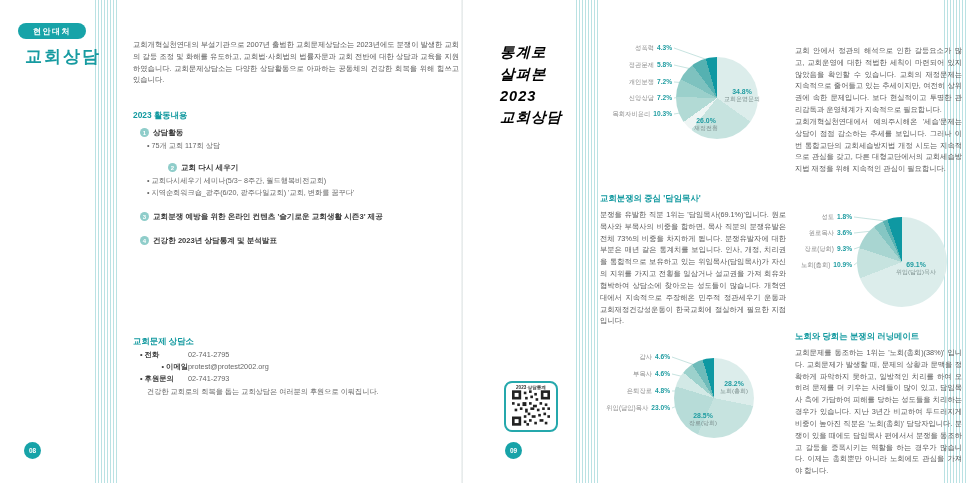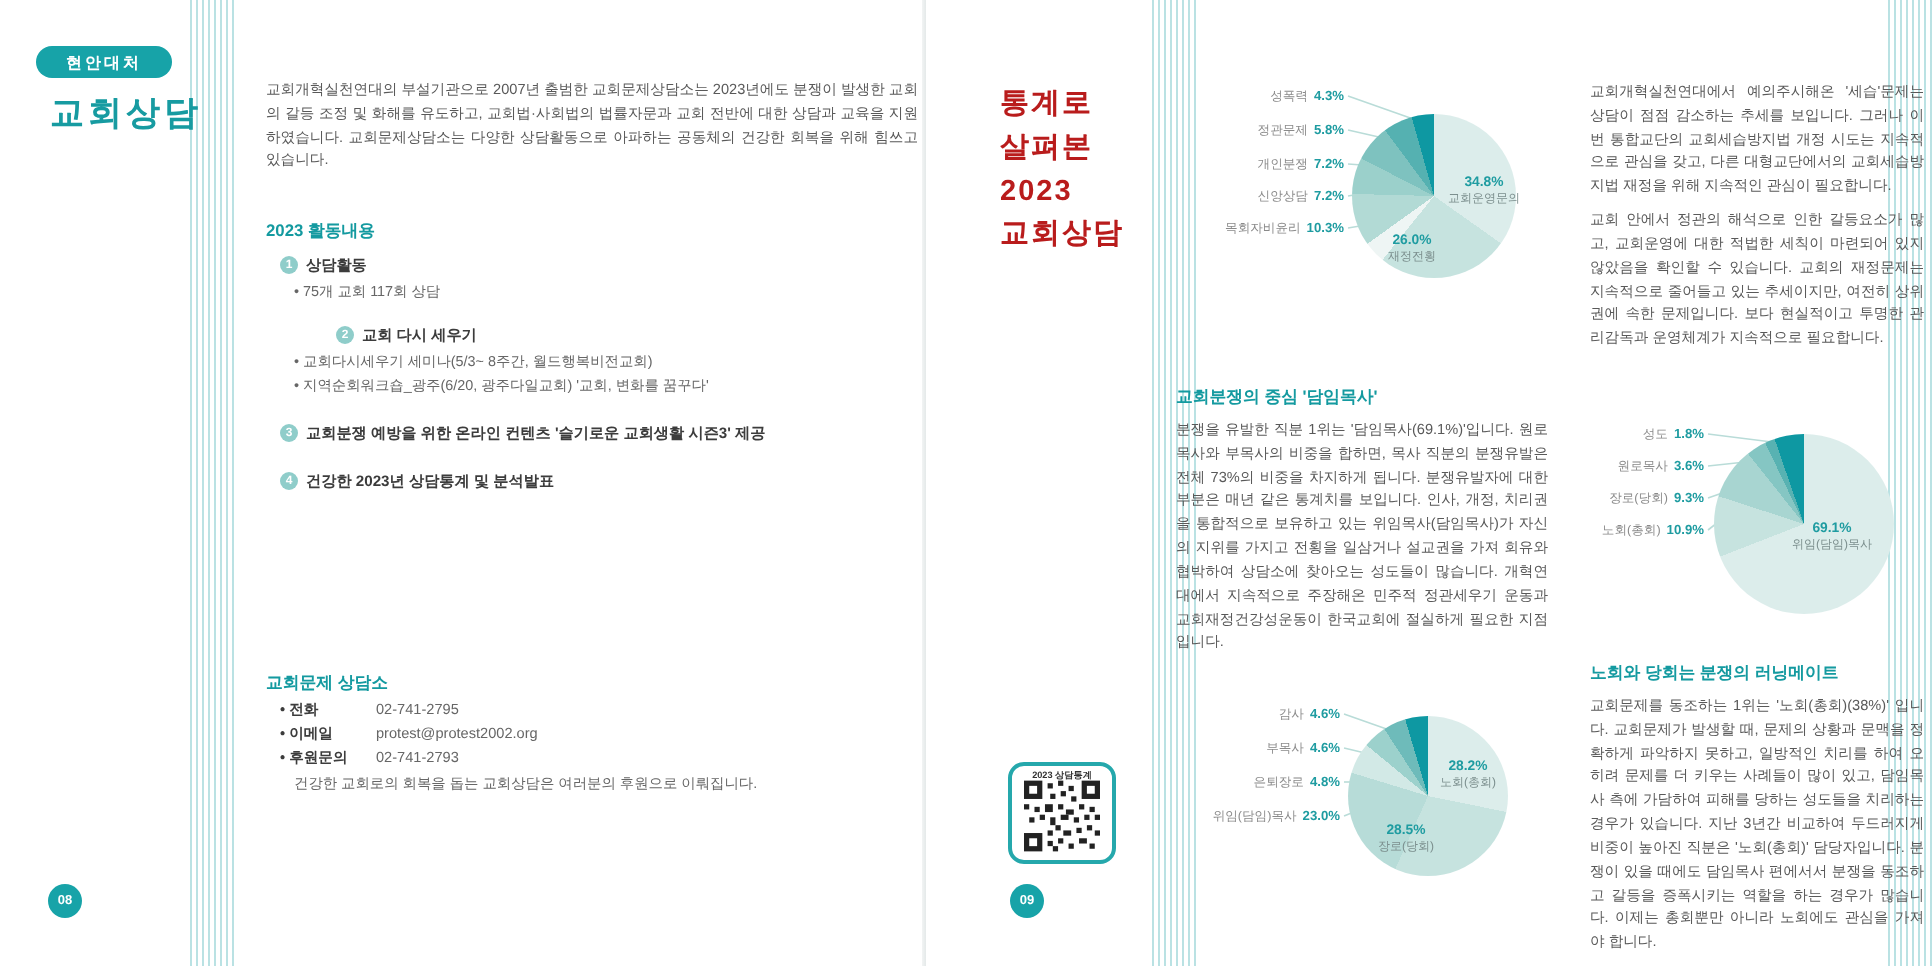--- a/index.html
+++ b/index.html
@@ -16,21 +16,21 @@
     font-weight:bold;display:flex;align-items:center;justify-content:center;}
   .body-text{font-size:7.3px;line-height:1.62;color:#595959;text-align:justify;}
   .sec-head{font-size:8.4px;font-weight:bold;color:#149aa0;}
   .act-title{display:flex;gap:4px;align-items:flex-start;font-size:7.6px;font-weight:bold;color:#3c3c3c;}
   .num{width:9px;height:9px;border-radius:50%;background:#8fcdca;color:#fff;font-size:6px;
     display:flex;align-items:center;justify-content:center;font-weight:bold;flex:0 0 9px;}
   .bullet{font-size:7.2px;color:#666;}
   .c-row{display:flex;font-size:7.3px;}
   .c-label{font-weight:bold;color:#3c3c3c;width:48px;}
   .c-val{color:#666;}
-  .mid-title{left:500px;top:42px;font-size:14.5px;font-weight:bold;color:#b91c1c;line-height:1.5;letter-spacing:1px;}
+  .mid-title{left:500px;top:42px;font-size:14.5px;font-weight:bold;color:#000000;line-height:1.5;letter-spacing:1px;font-style:italic;}
   .qr-box{left:504px;top:381px;width:54px;height:51px;border:2px solid #25a8ac;border-radius:8px;background:#fff;
     display:flex;flex-direction:column;align-items:center;padding-top:2px;box-sizing:border-box;}
   .qr-label{font-size:4.6px;color:#333;font-weight:bold;white-space:nowrap;}
   .pie{position:absolute;border-radius:50%;}
   .lg{position:absolute;display:flex;gap:3px;justify-content:flex-end;align-items:baseline;}
   .lg-label{font-size:6.3px;color:#8a8a8a;white-space:nowrap;}
   .lg-pct{font-size:6.6px;font-weight:bold;color:#1f9ca1;white-space:nowrap;}
   .inlbl{position:absolute;text-align:center;}
   .inlbl-pct{font-size:6.9px;font-weight:bold;color:#1f9ca1;}
   .inlbl-cat{font-size:6px;color:#7c8f8e;}
@@ -75,21 +75,21 @@
     <div class="abs act-title" style="left:140px;top:236px;">
       <span class="num">4</span>
       <span>건강한 2023년 상담통계 및 분석발표</span>
     </div>
 
     <div class="abs sec-head" style="left:133px;top:336px;">교회문제 상담소</div>
     <div class="abs c-row" style="left:140px;top:350px;">
       <span class="c-label">• 전화</span>
       <span class="c-val">02-741-2795</span>
     </div>
-    <div class="abs c-row" style="left:140px;top:362px;">
+    <div class="abs c-row" style="left:140px;top:362px;text-align:right;">
       <span class="c-label">• 이메일</span>
       <span class="c-val">protest@protest2002.org</span>
     </div>
     <div class="abs c-row" style="left:140px;top:374px;">
       <span class="c-label">• 후원문의</span>
       <span class="c-val">02-741-2793</span>
     </div>
     <div class="abs bullet" style="left:147px;top:387px;">건강한 교회로의 회복을 돕는 교회상담은 여러분의 후원으로 이뤄집니다.</div>
 
     <div class="abs pagecircle" style="left:24px;top:442px;">08</div>
@@ -186,25 +186,25 @@
         <div class="inlbl-pct">34.8%</div>
         <div class="inlbl-cat">교회운영문의</div>
       </div>
       <div class="inlbl" style="left:84px;top:82px;width:44px;">
         <div class="inlbl-pct">26.0%</div>
         <div class="inlbl-cat">재정전횡</div>
       </div>
     </div>
 
     <div class="abs" style="left:795px;top:40px;width:167px;">
+      <div class="body-text" style="margin-top:5px;">교회 안에서 정관의 해석으로 인한 갈등요소가 많고, 교회운영에 대한 적법한 세칙이 마련되어 있지 않았음을 확인할 수 있습니다. 교회의 재정문제는 지속적으로 줄어들고 있는 추세이지만, 여전히 상위권에 속한 문제입니다. 보다 현실적이고 투명한 관리감독과 운영체계가 지속적으로 필요합니다.</div>
       <div class="body-text">교회개혁실천연대에서 예의주시해온 '세습'문제는 상담이 점점 감소하는 추세를 보입니다. 그러나 이번 통합교단의 교회세습방지법 개정 시도는 지속적으로 관심을 갖고, 다른 대형교단에서의 교회세습방지법 재정을 위해 지속적인 관심이 필요합니다.</div>
-      <div class="body-text" style="margin-top:5px;">교회 안에서 정관의 해석으로 인한 갈등요소가 많고, 교회운영에 대한 적법한 세칙이 마련되어 있지 않았음을 확인할 수 있습니다. 교회의 재정문제는 지속적으로 줄어들고 있는 추세이지만, 여전히 상위권에 속한 문제입니다. 보다 현실적이고 투명한 관리감독과 운영체계가 지속적으로 필요합니다.</div>
-    </div>
-
-    <div class="abs" style="left:588px;top:193px;width:186px;">
+    </div>
+
+    <div class="abs" style="left:600px;top:193px;width:186px;">
       <div class="sec-head">교회분쟁의 중심 '담임목사'</div>
       <div class="body-text" style="margin-top:5px;">분쟁을 유발한 직분 1위는 '담임목사(69.1%)'입니다. 원로목사와 부목사의 비중을 합하면, 목사 직분의 분쟁유발은 전체 73%의 비중을 차지하게 됩니다. 분쟁유발자에 대한 부분은 매년 같은 통계치를 보입니다. 인사, 개정, 치리권을 통합적으로 보유하고 있는 위임목사(담임목사)가 자신의 지위를 가지고 전횡을 일삼거나 설교권을 가져 회유와 협박하여 상담소에 찾아오는 성도들이 많습니다. 개혁연대에서 지속적으로 주장해온 민주적 정관세우기 운동과 교회재정건강성운동이 한국교회에 절실하게 필요한 지점입니다.</div>
     </div>
 
     <div class="abs" style="left:790px;top:205px;width:176px;height:120px;">
       <svg class="leaders" width="176" height="120">
         <g stroke="#b9dcd8" stroke-width="0.8">
           <line x1="64" y1="12" x2="104" y2="17"></line>
             <line x1="64" y1="28" x2="92" y2="25"></line>
           <line x1="64" y1="44" x2="84" y2="37"></line>

